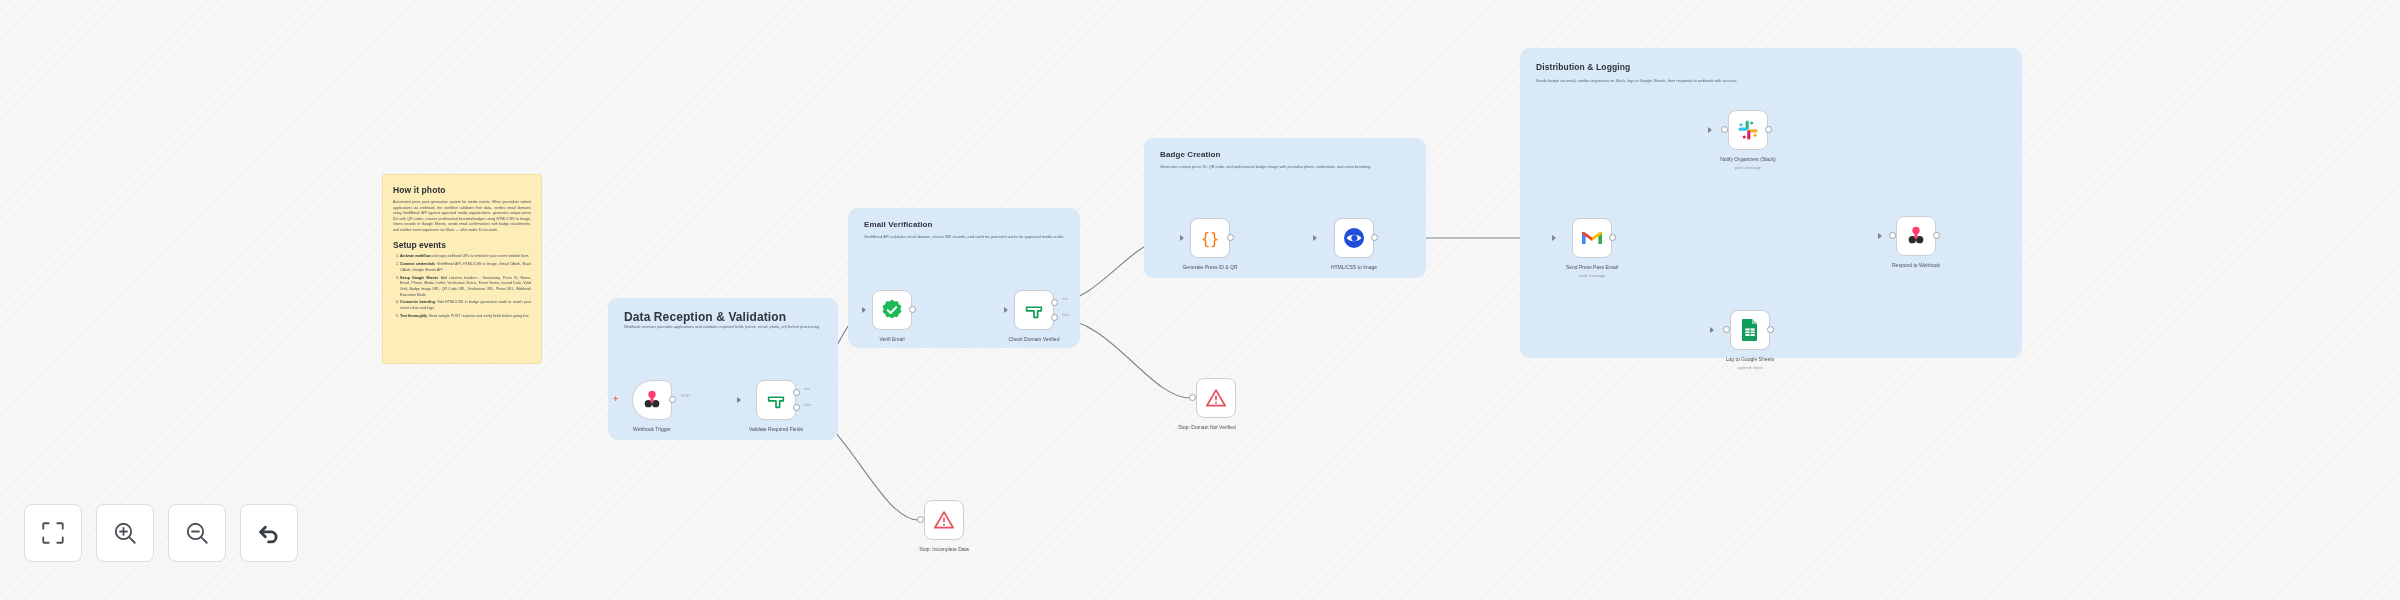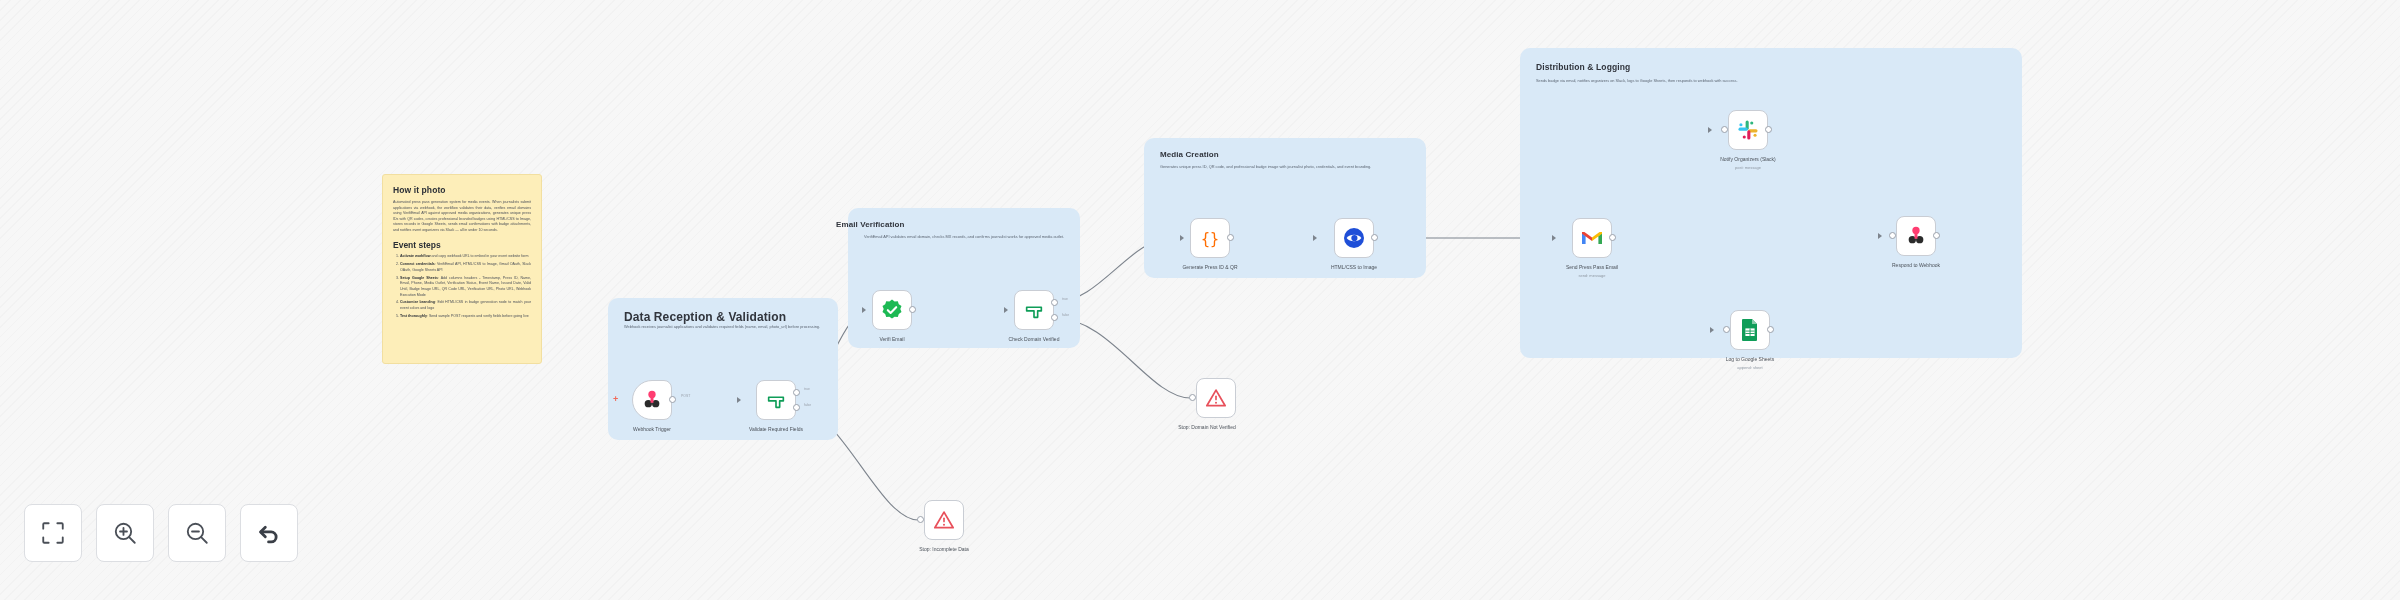--- a/index.html
+++ b/index.html
@@ -180,35 +180,35 @@
 
       <path d="M1770,330 C1822,330 1832,242 1880,242"></path>
     </g>
   </svg>
 
   <div class="group" style="left:608px; top:298px; width:230px; height:142px;"></div>
   <div class="group-title" style="left:624px; top:310px; font-size:12px;">Data Reception &amp; Validation</div>
   <div class="group-desc" style="left:624px; top:324px; width:200px; font-size:3.9px;">Webhook receives journalist applications and validates required fields (name, email, photo_url) before processing.</div>
 
   <div class="group" style="left:848px; top:208px; width:232px; height:140px;"></div>
-  <div class="group-title" style="left:836px; top:220px; font-size:8px;">Email Verification</div>
+  <div class="group-title" style="left:864px; top:220px; font-size:8px;">Email Verification</div>
   <div class="group-desc" style="left:864px; top:234px; width:202px; font-size:3.9px;">VerifiEmail API validates email domain, checks MX records, and confirms journalist works for approved media outlet.</div>
 
   <div class="group" style="left:1144px; top:138px; width:282px; height:140px;"></div>
-  <div class="group-title" style="left:1160px; top:150px; font-size:8px;">Media Creation</div>
+  <div class="group-title" style="left:1160px; top:150px; font-size:8px;">Badge Creation</div>
   <div class="group-desc" style="left:1160px; top:164px; width:252px; font-size:3.9px;">Generates unique press ID, QR code, and professional badge image with journalist photo, credentials, and event branding.</div>
 
   <div class="group" style="left:1520px; top:48px; width:502px; height:310px;"></div>
   <div class="group-title" style="left:1536px; top:62px; font-size:8.5px;">Distribution &amp; Logging</div>
   <div class="group-desc" style="left:1536px; top:78px; width:470px; font-size:3.9px;">Sends badge via email, notifies organizers on Slack, logs to Google Sheets, then responds to webhook with success.</div>
 
   <div id="sticky">
     <h2>How it photo</h2>
     <p>Automated press pass generation system for media events. When journalists submit applications via webhook, the workflow validates their data, verifies email domains using VerifiEmail API against approved media organizations, generates unique press IDs with QR codes, creates professional branded badges using HTML/CSS to Image, stores records in Google Sheets, sends email confirmations with badge attachments, and notifies event organizers via Slack — all in under 10 seconds.</p>
-    <h3>Event steps</h3>
+    <h3>Setup events</h3>
     <ol id="sticky-steps">
         <li><b>Activate workflow</b> and copy webhook URL to embed in your event website form</li>
         <li><b>Connect credentials</b>: VerifiEmail API, HTML/CSS to Image, Gmail OAuth, Slack OAuth, Google Sheets API</li>
         <li><b>Setup Google Sheets</b>: Add columns headers - Timestamp, Press ID, Name, Email, Phone, Media Outlet, Verification Status, Event Name, Issued Date, Valid Until, Badge Image URL, QR Code URL, Verification URL, Photo URL, Webhook Execution Mode</li>
         <li><b>Customize branding</b>: Edit HTML/CSS in badge generation node to match your event colors and logo</li>
         <li><b>Test thoroughly</b>: Send sample POST requests and verify fields before going live</li>
       </ol>
   </div>
 
   <div class="node trigger" style="left:632px; top:380px;">

